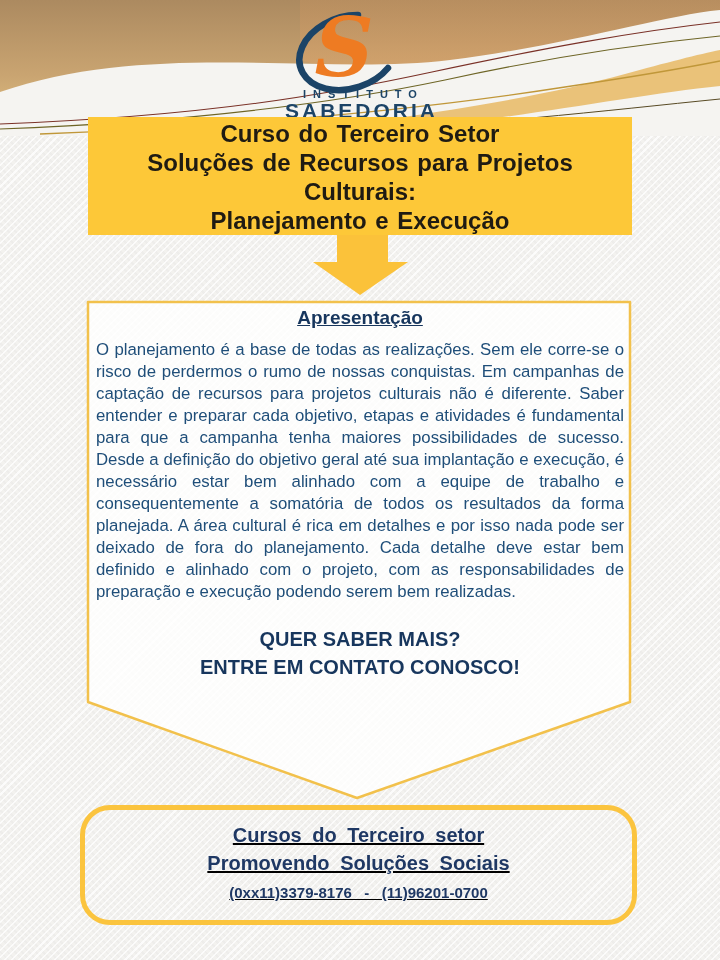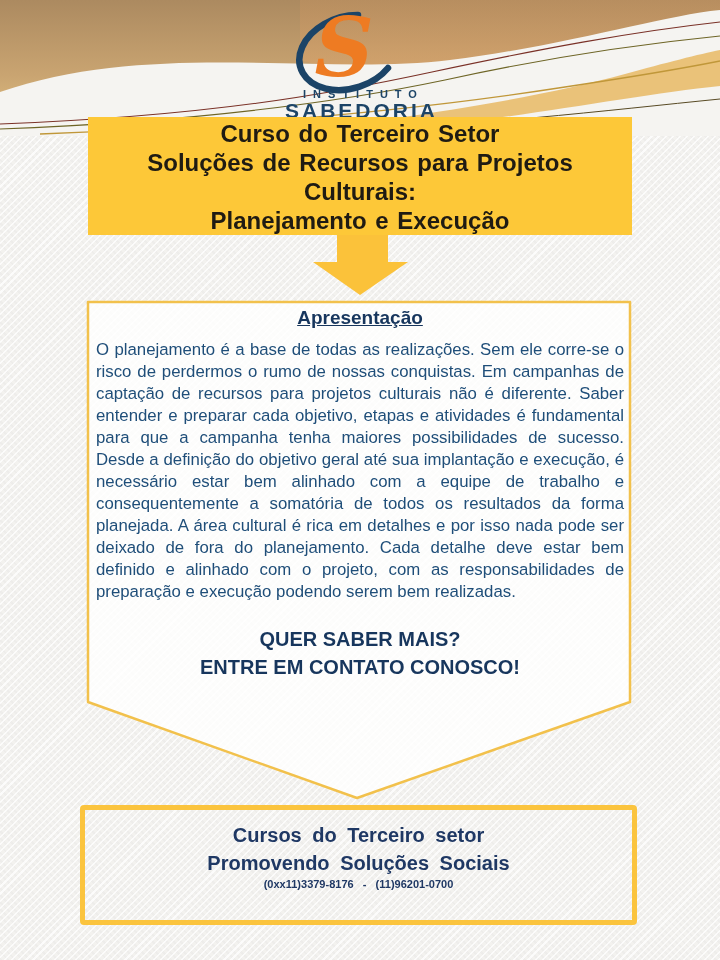--- a/index.html
+++ b/index.html
@@ -26,26 +26,26 @@
   .down-arrow{position:absolute;left:310px;top:235px;width:100px;height:62px;}
   .present-outline{position:absolute;left:80px;top:295px;width:560px;height:510px;}
   .box-content{position:absolute;left:96px;top:303px;width:528px;}
   .present-heading{margin:4px 0 10px 0;text-align:center;font-size:19px;font-weight:bold;
     text-decoration:underline;color:#17365d;}
   .present-par{margin:0;font-size:16.8px;line-height:22px;text-align:justify;color:#1f4e79;}
   .present-par + .present-par{margin-top:22px;}
   .cta{margin-top:22px;text-align:center;font-size:20px;line-height:28px;font-weight:bold;color:#17365d;}
   .footer-box{
     position:absolute;left:80px;top:805px;width:557px;height:120px;box-sizing:border-box;
-    border:5px solid #FBC43E;border-radius:4px;text-align:center;padding-top:11px;
+    border:5px solid #FBC43E;border-radius:30px;text-align:center;padding-top:11px;text-decoration:underline;
   }
   .footer-title{font-size:20px;line-height:28px;font-weight:bold;color:#1f3864;word-spacing:5px;}
   .footer-access{margin-top:9px;font-size:14.5px;font-weight:bold;color:#1f3864;}
   .footer-link{color:#b8932c;text-decoration:underline;margin-left:5px;font-weight:bold;}
-  .footer-phones{margin-top:1px;font-size:11px;font-weight:bold;color:#1f3864;white-space:pre-wrap;}
+  .footer-phones{margin-top:7px;font-size:15px;font-weight:bold;color:#1f3864;white-space:pre-wrap;}
 </style>
 </head>
 <body>
 
 <div class="slide">
 
   <svg class="header-art" viewBox="0 0 720 136" preserveAspectRatio="none">
     <defs>
       <linearGradient id="gTan" x1="0" y1="0" x2="0" y2="1">
         <stop offset="0" stop-color="#ac8a60"></stop>

